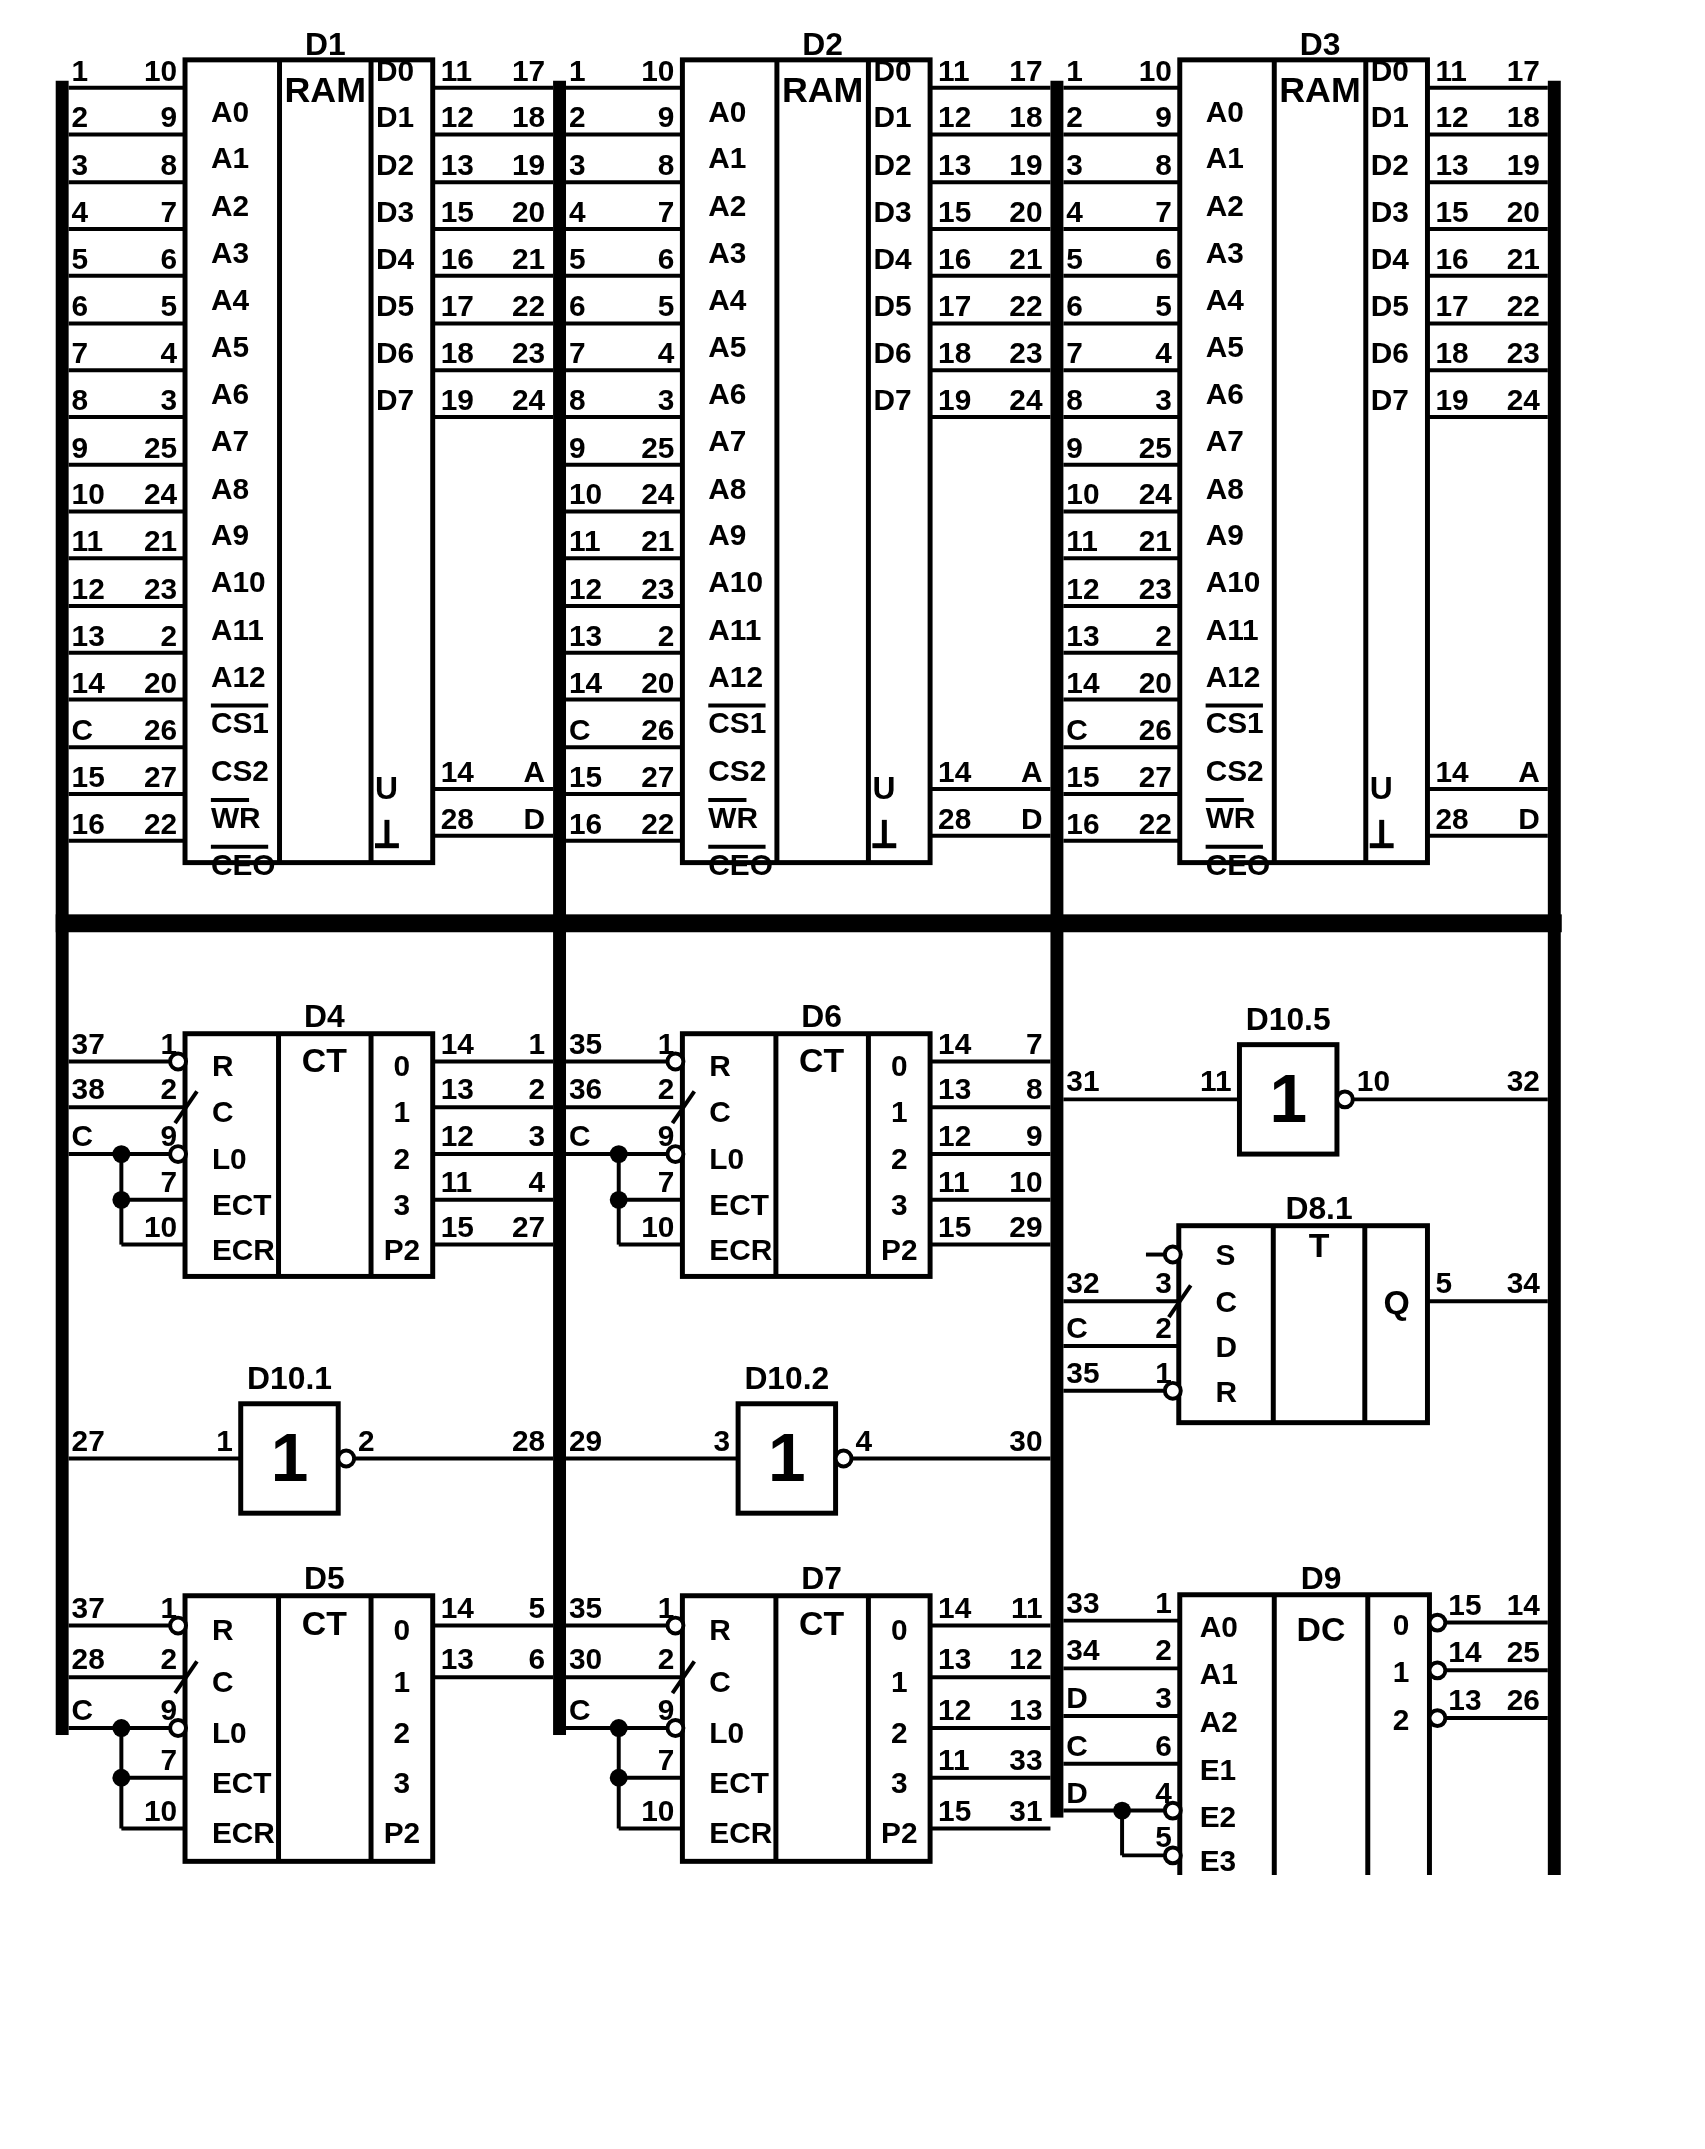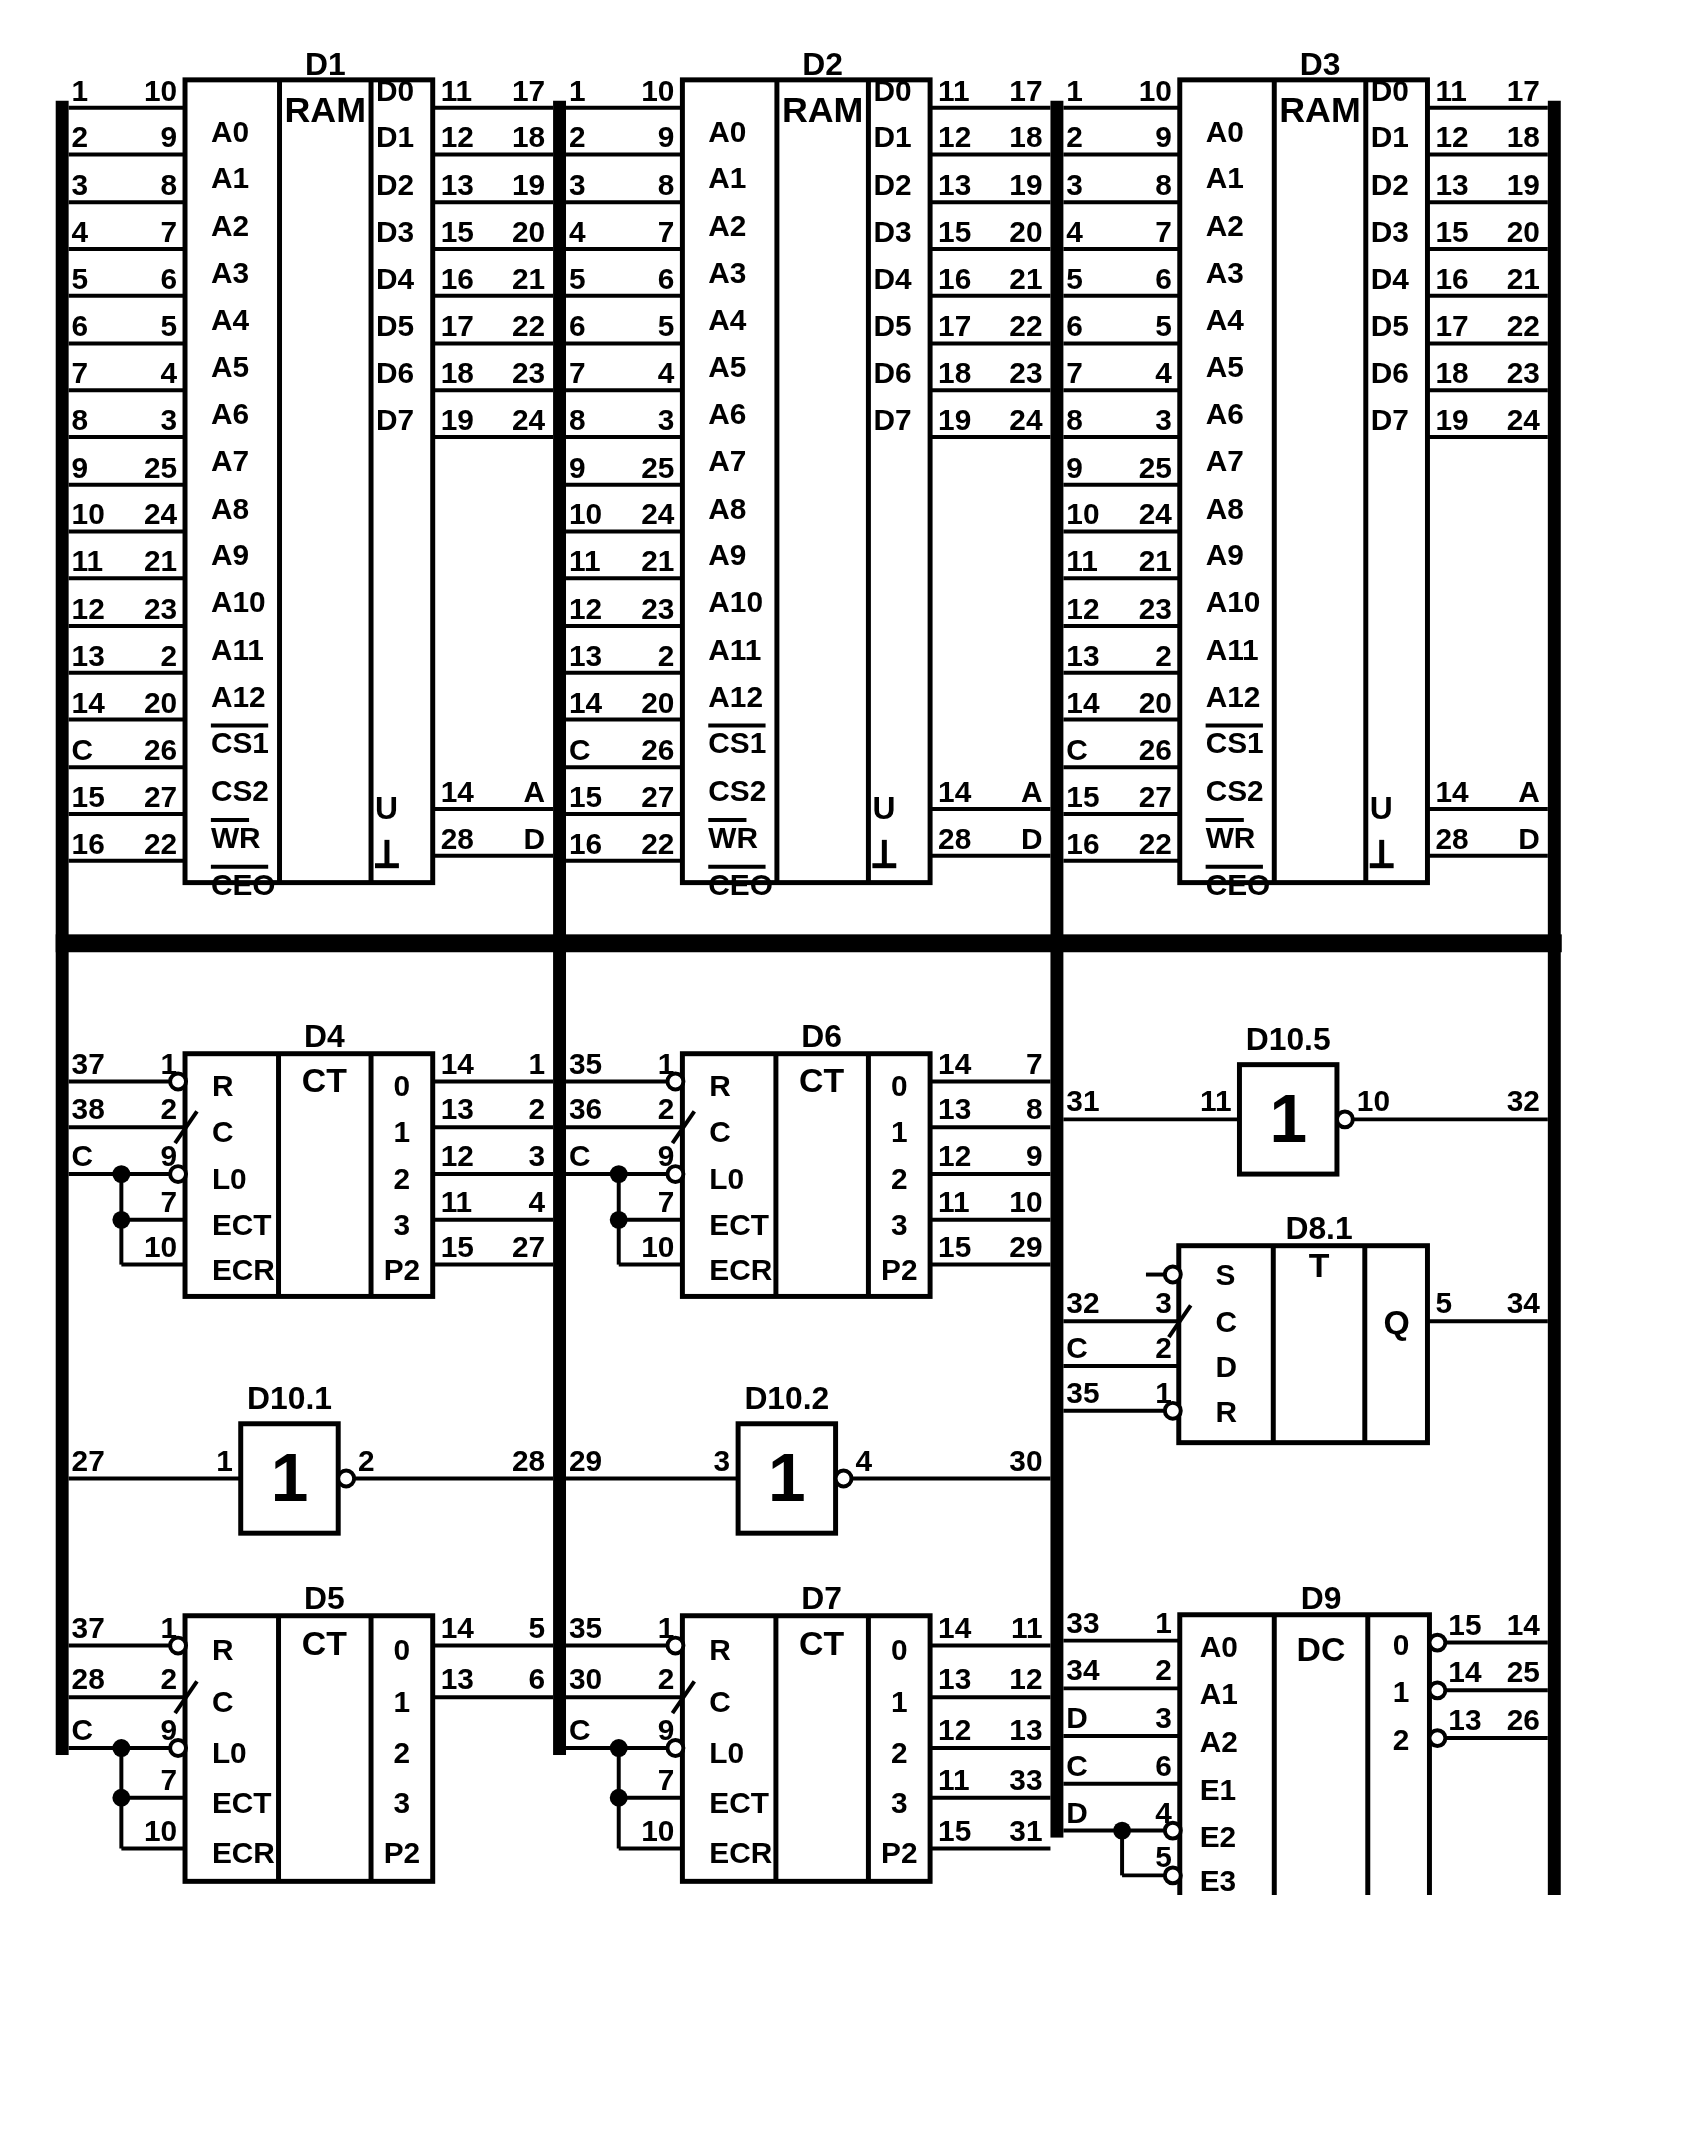--- a/index.html
+++ b/index.html
@@ -1,17 +1,17 @@
 <!DOCTYPE html>
 <html><head>
 <meta charset="utf-8">
 <style>
   html,body{margin:0;padding:0;background:#fff;}
   #stage{position:relative;width:1705px;height:1875px;background:#fff;overflow:hidden;
-         font-family:"Liberation Sans",sans-serif;margin-top:20px;}
+         font-family:"Liberation Sans",sans-serif;}
   #schematic{position:absolute;left:0;top:0;}
   .caption{position:absolute;left:552px;top:2078px;width:597px;text-align:center;
            font-family:Liberation Sans, sans-serif;font-size:52px;color:#000;}
   .cont-note{position:absolute;left:1411px;top:1958px;width:299px;text-align:center;
              font-family:"Liberation Sans",sans-serif;font-size:36px;font-weight:bold;color:#000;}
 </style>
 </head>
 <body>
 
 <div id="stage">

